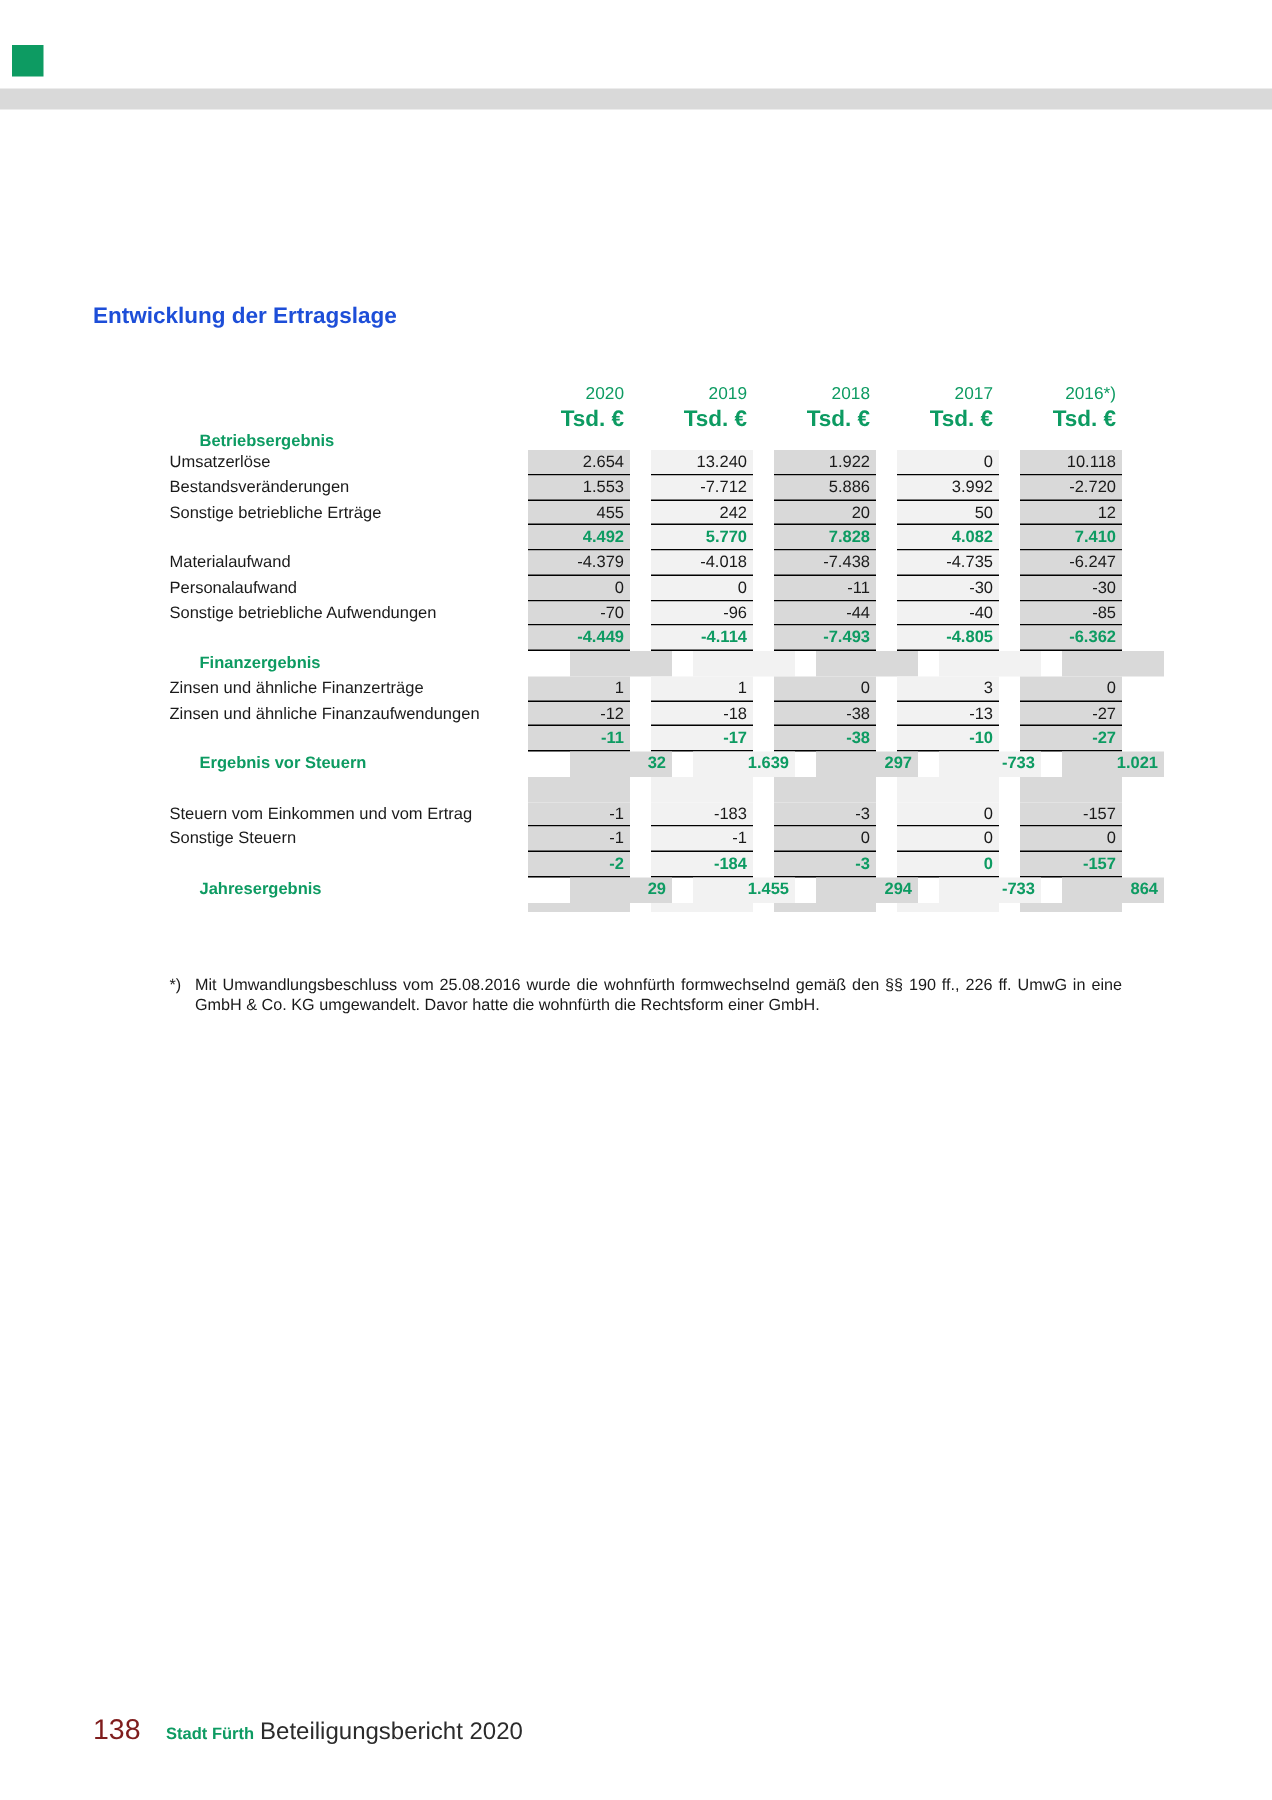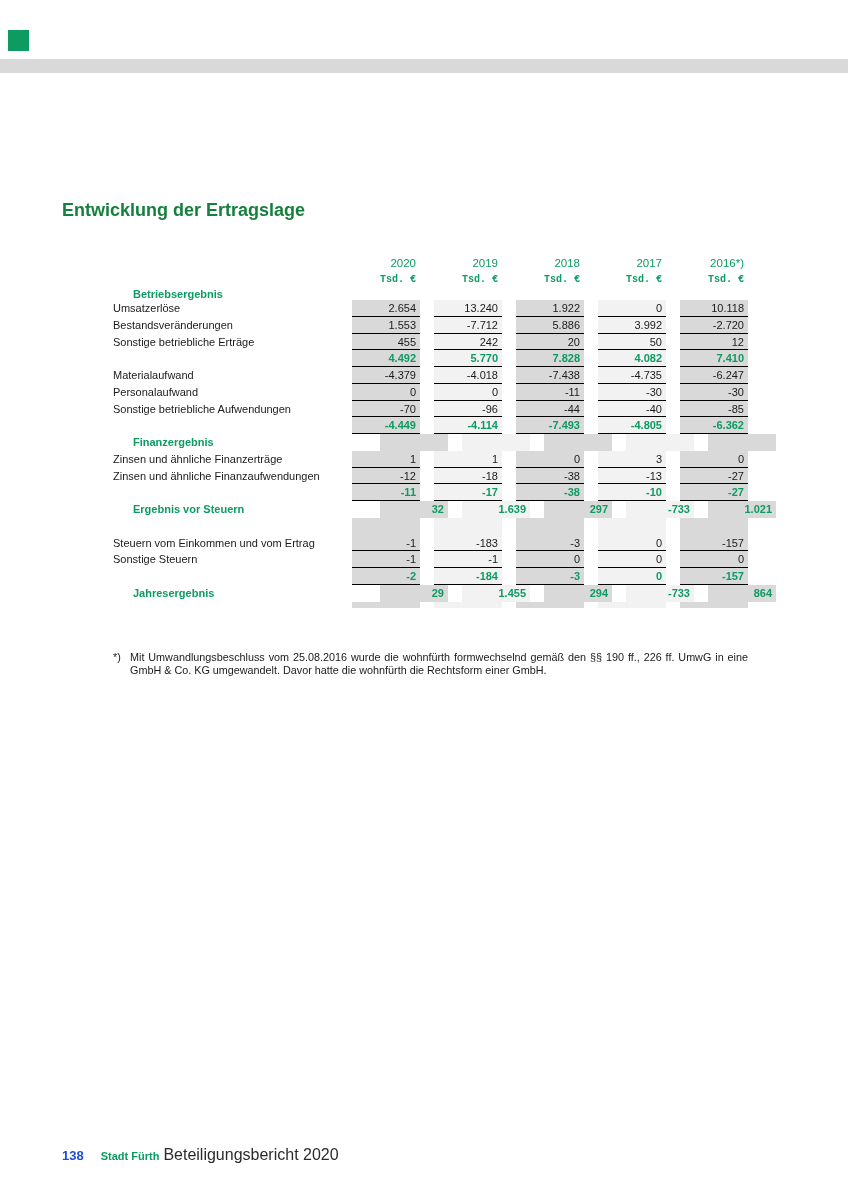--- a/index.html
+++ b/index.html
@@ -1,39 +1,39 @@
 <!DOCTYPE html>
 <html><head>
 <meta charset="utf-8">
 <style>
   html,body{margin:0;padding:0;}
   body{width:848px;height:1200px;background:#ffffff;font-family:"Liberation Sans",sans-serif;color:#1a1a1a;}
   .page{position:relative;width:848px;height:1200px;overflow:hidden;background:#fff;}
   .green-square{position:absolute;left:8px;top:30px;width:21px;height:21px;background:#0d9b62;}
   .topbar{position:absolute;left:0;top:59px;width:848px;height:14px;background:#d9d9d9;}
-  .heading{position:absolute;left:62px;top:201px;font-size:18px;line-height:19px;font-weight:bold;color:#15803d;}
+  .heading{position:absolute;left:62px;top:201px;font-size:15px;line-height:19px;font-weight:bold;color:#1d4ed8;}
   .tablewrap{position:absolute;left:105px;top:255px;width:643px;}
   .t-row{display:flex;height:16.75px;line-height:16.75px;}
   .h17{height:17px;line-height:17px;}
   .h16{height:16px;line-height:16px;}
   .lbl{width:233px;flex:none;font-size:11px;white-space:nowrap;overflow:visible;}
   .ind{padding-left:8px;box-sizing:border-box;}
   .grnb{color:#0d9b62;font-weight:bold;padding-left:28px;}
   .cell{width:68px;flex:none;margin-left:14px;text-align:right;padding-right:4px;font-size:11px;box-sizing:border-box;}
   .band.cd{background:#d9d9d9;}
   .band.cl{background:#f2f2f2;}
   .u{border-bottom:1px solid #000;}
   .grn{color:#0d9b62;font-weight:bold;}
   .hdr-year{font-weight:normal;color:#0d9b62;font-size:11.5px;}
-  .hdr-unit{font-weight:bold;color:#0d9b62;font-size:10px;font-family:Liberation Mono, monospace;}
+  .hdr-unit{font-weight:bold;color:#0d9b62;font-size:15px;}
   .footnote{position:absolute;left:113px;top:651px;width:635px;display:flex;font-size:10.8px;line-height:13.2px;color:#1a1a1a;}
   .fn-marker{width:17px;flex:none;}
   .fn-text{flex:1;text-align:justify;}
   .footer{position:absolute;left:62px;top:1122px;display:flex;align-items:baseline;}
-  .pagenum{font-size:13px;font-weight:bold;color:#1d4ed8;}
+  .pagenum{font-size:19px;font-weight:normal;color:#7f1d1d;}
   .pub{margin-left:17px;font-size:11px;font-weight:bold;color:#0d9b62;margin-top:28px;}
   .rep{margin-left:4px;font-size:16px;color:#2b2b2b;}
 </style>
 </head>
 <body>
 
 <div class="page">
 
   <div class="green-square"></div>
   <div class="topbar"></div>

